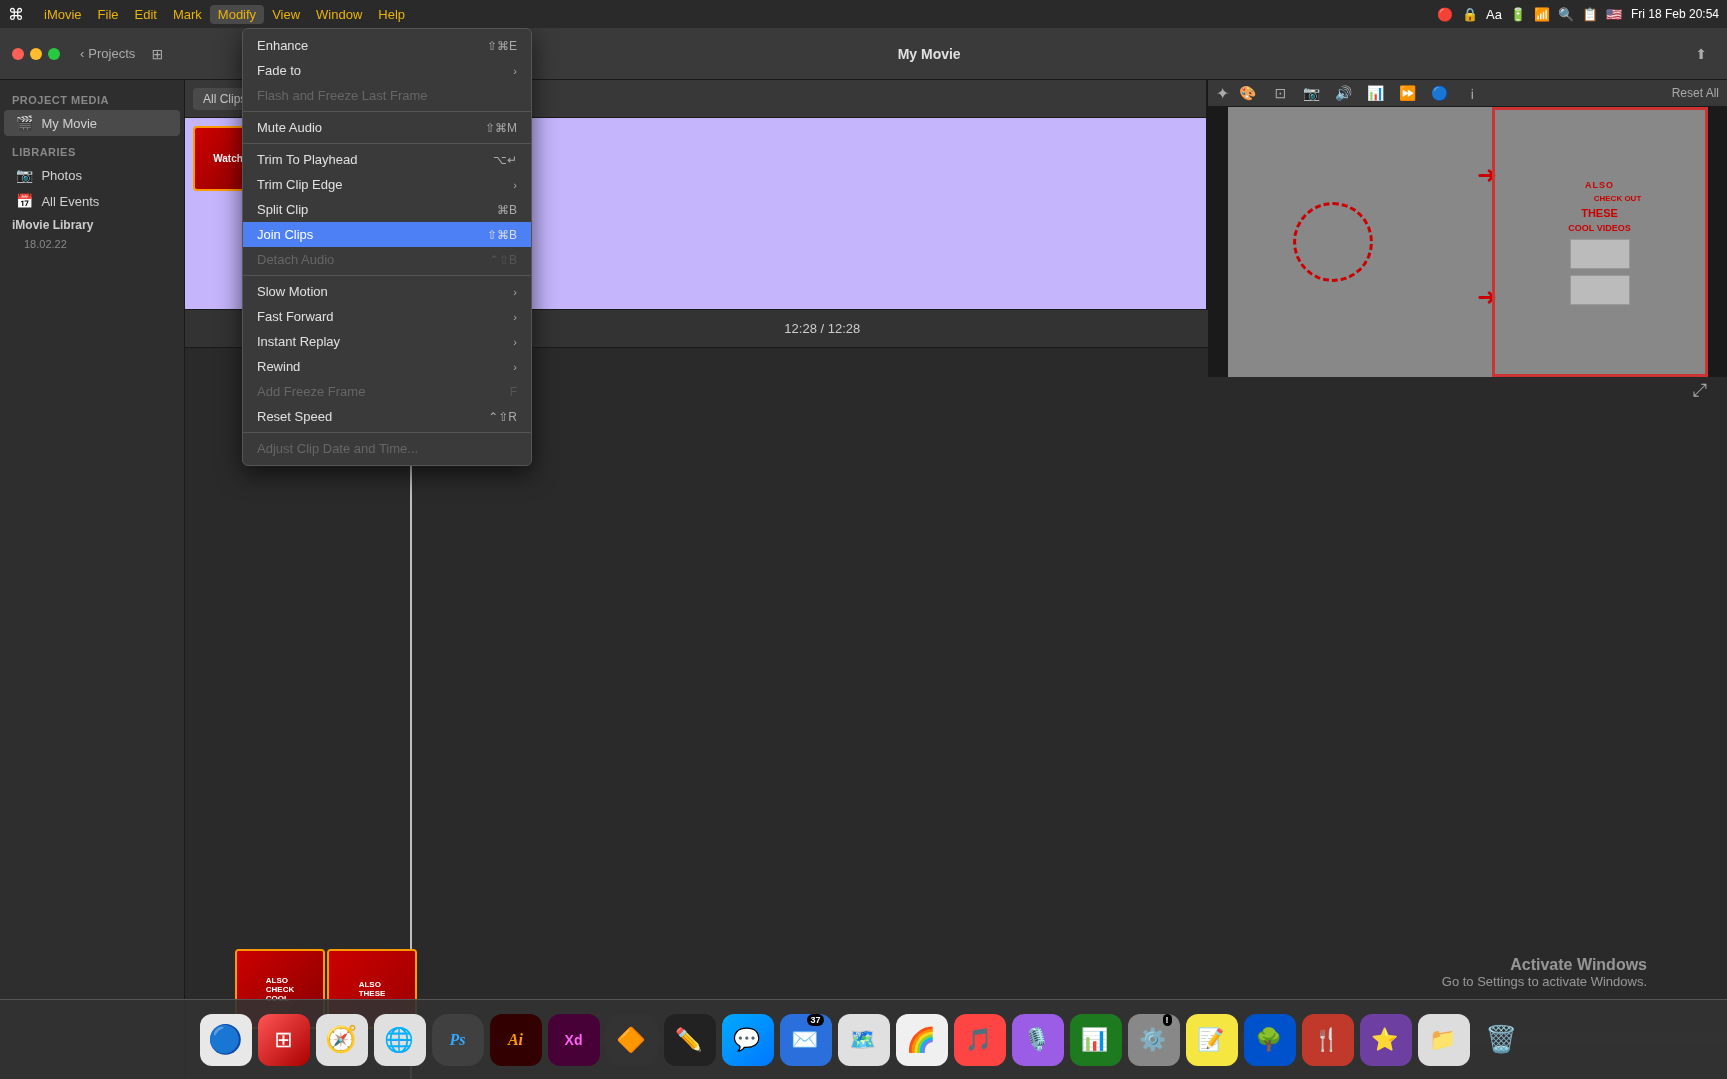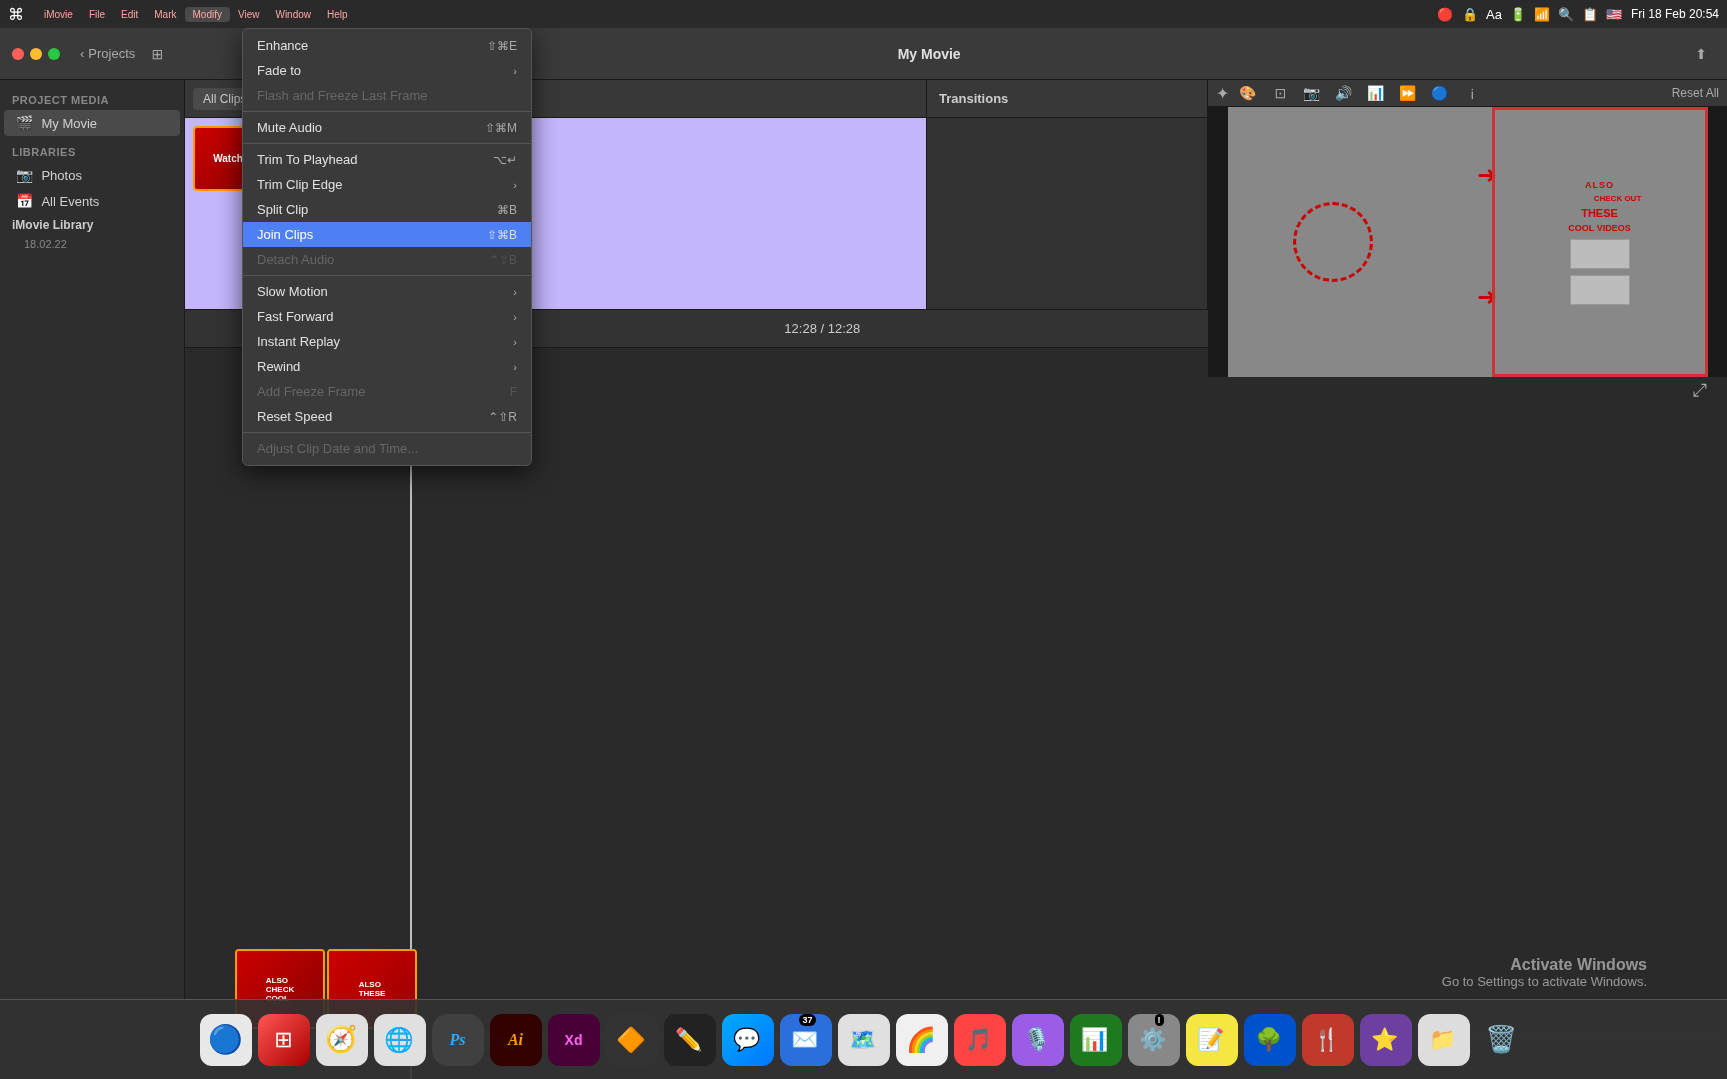--- a/index.html
+++ b/index.html
@@ -19,22 +19,22 @@
       background: #2a2a2a;
       display: flex;
       align-items: center;
       padding: 0 8px;
       gap: 0;
       position: relative;
       z-index: 1000;
     }
     .menubar-item {
       padding: 2px 8px;
-      font-size: 10px;
-      color: #fca5a5;
+      font-size: 13px;
+      color: #eab308;
       cursor: pointer;
       border-radius: 4px;
     }
     .menubar-item.active {
       background: #4a4a4a;
     }
     .menubar-right {
       margin-left: auto;
       display: flex;
       align-items: center;
@@ -338,21 +338,21 @@
       display: flex;
       align-items: center;
       justify-content: center;
       cursor: pointer;
       font-size: 26px;
       position: relative;
     }
     .dock-item .badge {
       position: absolute;
       top: 0;
-      right: 16px;
+      right: 8px;
       background: #000000;
       color: white;
       font-size: 9px;
       padding: 1px 3px;
       border-radius: 8px;
       font-weight: bold;
     }
     .dropdown-menu {
       position: absolute;
       top: 28px;
@@ -561,25 +561,20 @@
             </div>
             <div class="toolbar-btn">⚙</div>
           </div>
           <div class="browser-content">
             <div class="clip-thumbnail" style="display:inline-block;width:85px;height:65px;">
               <div style="width:100%;height:100%;background:linear-gradient(135deg,#c00 0%,#800 100%);display:flex;align-items:center;justify-content:center;color:#fff;font-size:10px;font-weight:bold;">Watching</div>
             </div>
           </div>
         </div>
 
-        <div class="transitions-panel">
-          <div class="panel-header">
-            <span>Transitions</span>
-          </div>
-        </div>
 
         <div class="preview-panel" style="width:520px;">
           <div class="preview-toolbar">
             <span style="color:#aaa;font-size:16px;">✦</span>
             <div class="preview-toolbar-btn">🎨</div>
             <div class="preview-toolbar-btn">⊡</div>
             <div class="preview-toolbar-btn">📷</div>
             <div class="preview-toolbar-btn">🔊</div>
             <div class="preview-toolbar-btn">📊</div>
             <div class="preview-toolbar-btn">⏩</div>

